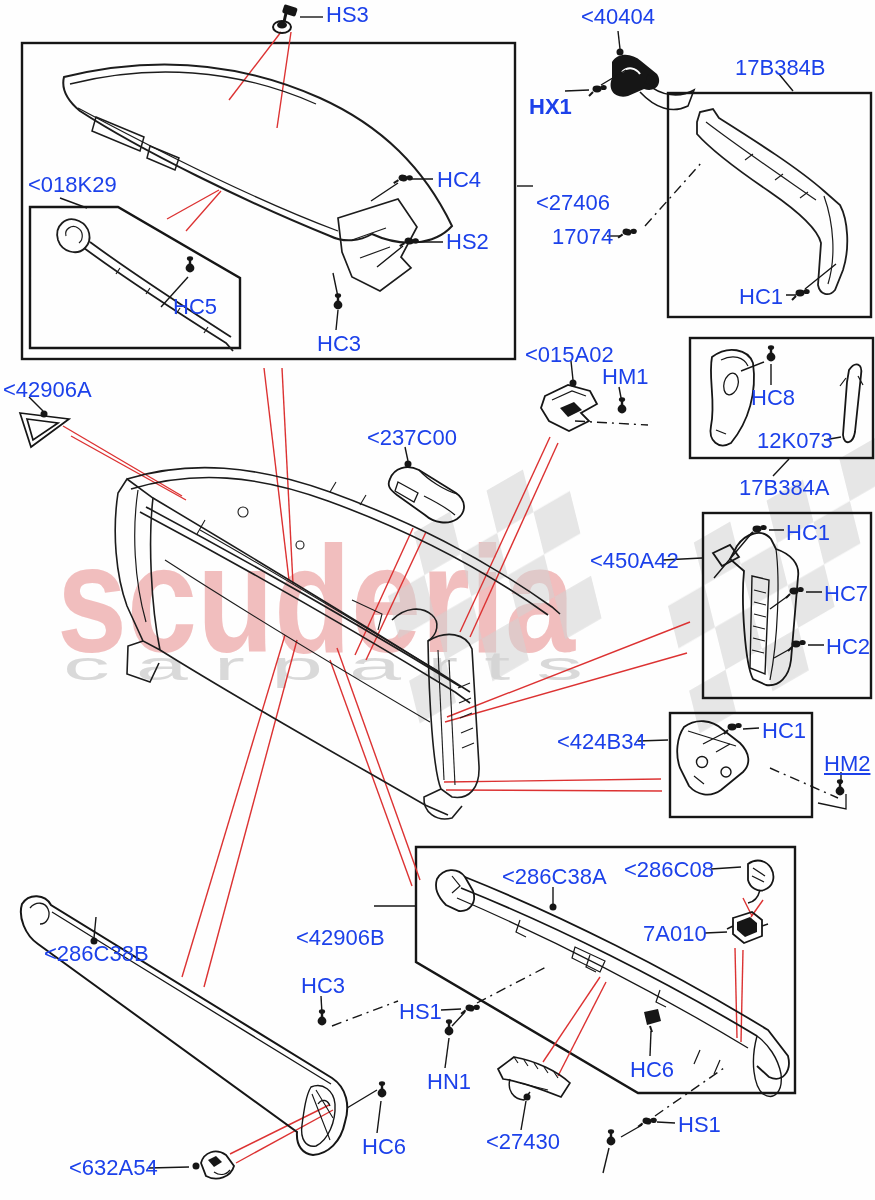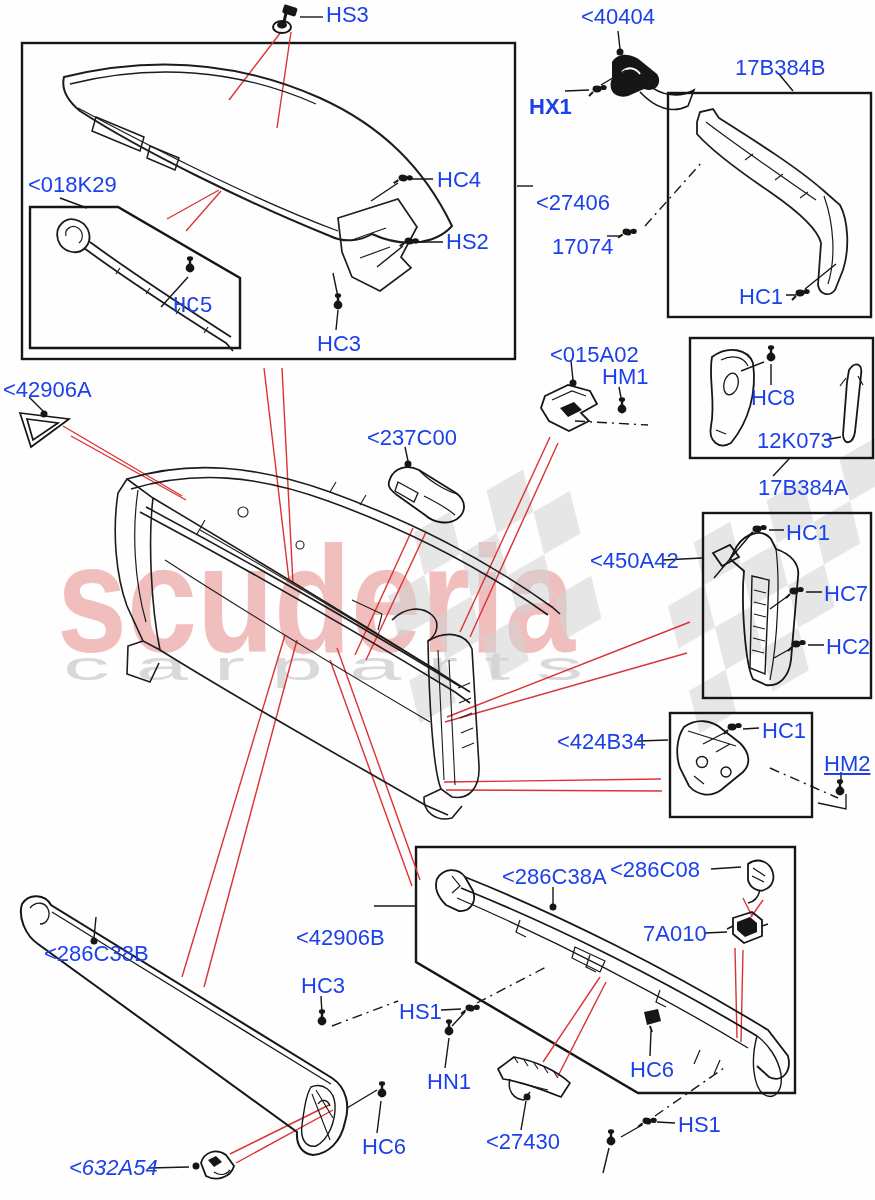--- a/index.html
+++ b/index.html
@@ -344,47 +344,47 @@
 
 <div id="labels-layer">
       <div class="part-label" style="left: 326px; top: 4px;">HS3</div>
       <div class="part-label" style="left: 581px; top: 6px;">&lt;40404</div>
       <div class="part-label" style="left: 529px; top: 96px; font-weight: bold;">HX1</div>
       <div class="part-label" style="left: 735px; top: 57px;">17B384B</div>
       <div class="part-label" style="left: 28px; top: 174px;">&lt;018K29</div>
       <div class="part-label" style="left: 437px; top: 169px;">HC4</div>
       <div class="part-label" style="left: 536px; top: 175px; margin-top: 17px;">&lt;27406</div>
       <div class="part-label" style="left: 446px; top: 231px;">HS2</div>
-      <div class="part-label" style="left: 552px; top: 236px;">17074</div>
+      <div class="part-label" style="left: 552px; top: 226px;">17074</div>
       <div class="part-label" style="left: 739px; top: 286px;">HC1</div>
-      <div class="part-label" style="left: 173px; top: 296px; font-family: Liberation Mono, monospace;">HC5</div>
+      <div class="part-label" style="left: 173px; top: 296px;">HC5</div>
       <div class="part-label" style="left: 317px; top: 333px;">HC3</div>
-      <div class="part-label" style="left: 550px; top: 344px; text-align: right;">&lt;015A02</div>
+      <div class="part-label" style="left: 525px; top: 344px; text-align: right;">&lt;015A02</div>
       <div class="part-label" style="left: 602px; top: 366px;">HM1</div>
       <div class="part-label" style="left: 751px; top: 387px;">HC8</div>
       <div class="part-label" style="left: 757px; top: 430px;">12K073</div>
-      <div class="part-label" style="left: 739px; top: 477px; margin-left: 19px;">17B384A</div>
+      <div class="part-label" style="left: 739px; top: 477px;">17B384A</div>
       <div class="part-label" style="left: 3px; top: 379px;">&lt;42906A</div>
       <div class="part-label" style="left: 367px; top: 427px;">&lt;237C00</div>
       <div class="part-label" style="left: 590px; top: 550px; text-align: right;">&lt;450A42</div>
       <div class="part-label" style="left: 786px; top: 522px;">HC1</div>
       <div class="part-label" style="left: 824px; top: 583px;">HC7</div>
       <div class="part-label" style="left: 826px; top: 636px;">HC2</div>
       <div class="part-label" style="left: 557px; top: 731px;">&lt;424B34</div>
       <div class="part-label" style="left: 762px; top: 720px;">HC1</div>
       <div class="part-label" style="left: 824px; top: 753px; text-decoration: underline;">HM2</div>
       <div class="part-label" style="left: 44px; top: 899px; margin-top: 44px;">&lt;286C38B</div>
       <div class="part-label" style="left: 296px; top: 895px; margin-top: 32px;">&lt;42906B</div>
       <div class="part-label" style="left: 502px; top: 866px;">&lt;286C38A</div>
-      <div class="part-label" style="left: 610px; top: 859px; text-align: center;">&lt;286C08</div>
+      <div class="part-label" style="left: 624px; top: 859px; text-align: center;">&lt;286C08</div>
       <div class="part-label" style="left: 643px; top: 923px;">7A010</div>
       <div class="part-label" style="left: 301px; top: 975px;">HC3</div>
       <div class="part-label" style="left: 399px; top: 1001px;">HS1</div>
       <div class="part-label" style="left: 630px; top: 1059px;">HC6</div>
       <div class="part-label" style="left: 427px; top: 1071px;">HN1</div>
       <div class="part-label" style="left: 486px; top: 1131px;">&lt;27430</div>
       <div class="part-label" style="left: 362px; top: 1136px;">HC6</div>
       <div class="part-label" style="left: 678px; top: 1114px;">HS1</div>
       <div class="part-label" style="left: 584px; top: 1240px;">HN2</div>
-      <div class="part-label" style="left: 69px; top: 1157px; font-style: italic;">&lt;632A54</div>
+      <div class="part-label" style="left: 69px; top: 1157px;">&lt;632A54</div>
     </div>
 
 </div>
 
 </body></html>

